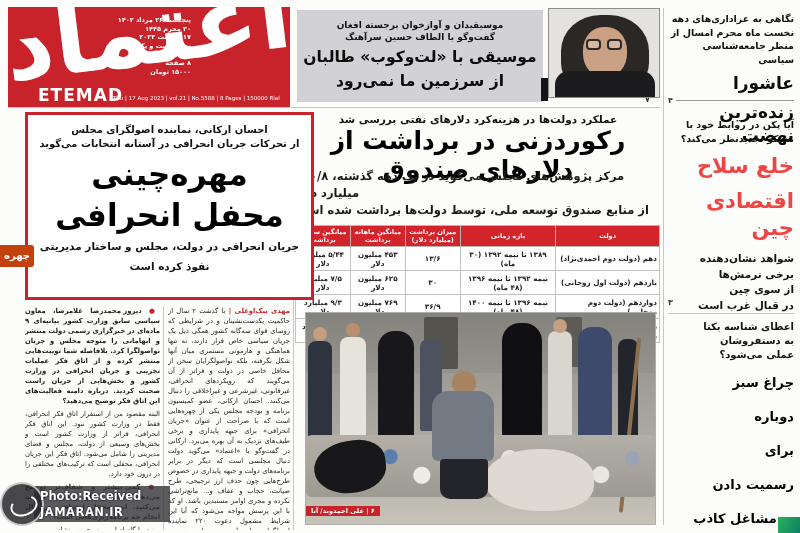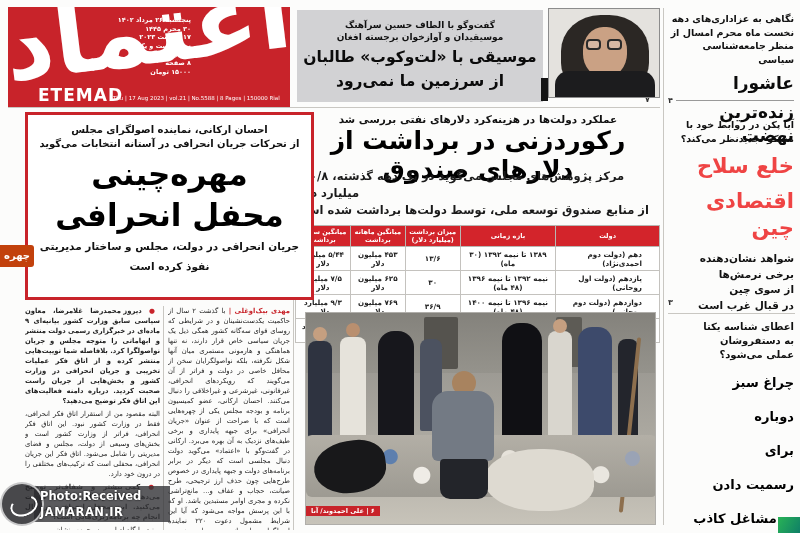--- a/index.html
+++ b/index.html
@@ -43,21 +43,21 @@
   
   #main-kick { left:300px; top:113px; width:356px; text-align:center; font-size:10.5px; font-weight:bold; color:#111; }
   #main-hl { left:292px; top:126px; width:372px; text-align:center; font-size:25px; font-weight:bold; color:#000; letter-spacing:-0.5px; }
   #main-sub { left:296px; top:168px; width:364px; text-align:left; font-size:11.5px; line-height:17px; font-weight:bold; color:#1a1a1a; }
   #main-ref { left:288px; top:214px; width:9px; height:9px; background:#c8232a; color:#fff; font-size:6.5px; text-align:center; line-height:9px; font-weight:bold; }
 
   
   #fund-table { position:absolute; left:295px; top:225px; width:365px; border-collapse:collapse; direction:rtl; }
   #fund-table th { background:#d3242b; color:#fff; font-size:6.6px; line-height:8.2px; font-weight:bold; padding:2px 1px; border:1px solid #b8b6b2; }
   #fund-table td { background:#fff; color:#222; font-size:7.2px; font-weight:bold; text-align:center; padding:2.5px 2px; border:1px solid #c4c2be; }
-  #fund-table td.gov { text-align:right; padding-right:17px; }
+  #fund-table td.gov { text-align:right; padding-right:2px; }
 
   
   #china { left:668px; top:118px; width:126px; text-align:right; }
   #china .kick { font-size:9.5px; line-height:13.5px; }
   #china .ttl { font-size:21px; line-height:27px; font-weight:bold; color:#ef4444; margin-top:8px; }
   #china .sub { font-size:10.5px; line-height:15.5px; font-weight:bold; color:#111; margin-top:9px; }
 
   
   #vendors { left:668px; top:320px; width:126px; text-align:right; }
   #vendors .kick { font-size:10px; line-height:14px; font-weight:bold; }
@@ -132,22 +132,22 @@
       <div>سال بیست و یکم</div>
       <div>شماره ۵۵۸۸</div>
       <div>۸ صفحه</div>
       <div>۱۵۰۰۰ تومان</div>
     </div>
     <div id="logo-en">ETEMAD</div>
     <div id="mast-info">Thu | 17 Aug 2023 | vol.21 | No.5588 | 8 Pages | 150000 Rial</div>
   </div>
 
   <div id="music-box" class="abs">
+    <div class="kick">موسیقیدان و آوازخوان برجسته افغان</div>
     <div class="kick">گفت‌وگو با الطاف حسین سرآهنگ</div>
-    <div class="kick">موسیقیدان و آوازخوان برجسته افغان</div>
     <div class="ttl">موسیقی با «لت‌وکوب» طالبان</div>
     <div class="ttl">از سرزمین ما نمی‌رود</div>
   </div>
   <div id="black-tick" class="abs"></div>
   <div class="abs pgref" style="left:645px; top:95px;">۷</div>
 
   <div id="musician" class="abs">
     <div class="hair"></div>
     <div class="face"></div>
     <div class="g-l"></div>

